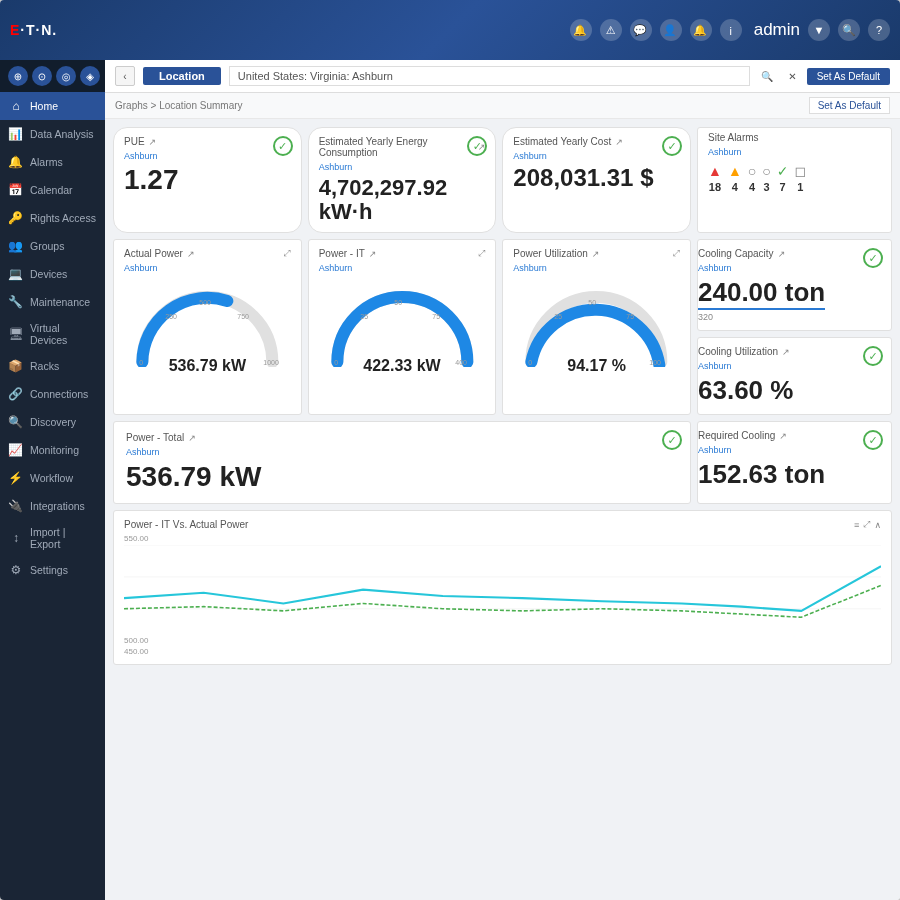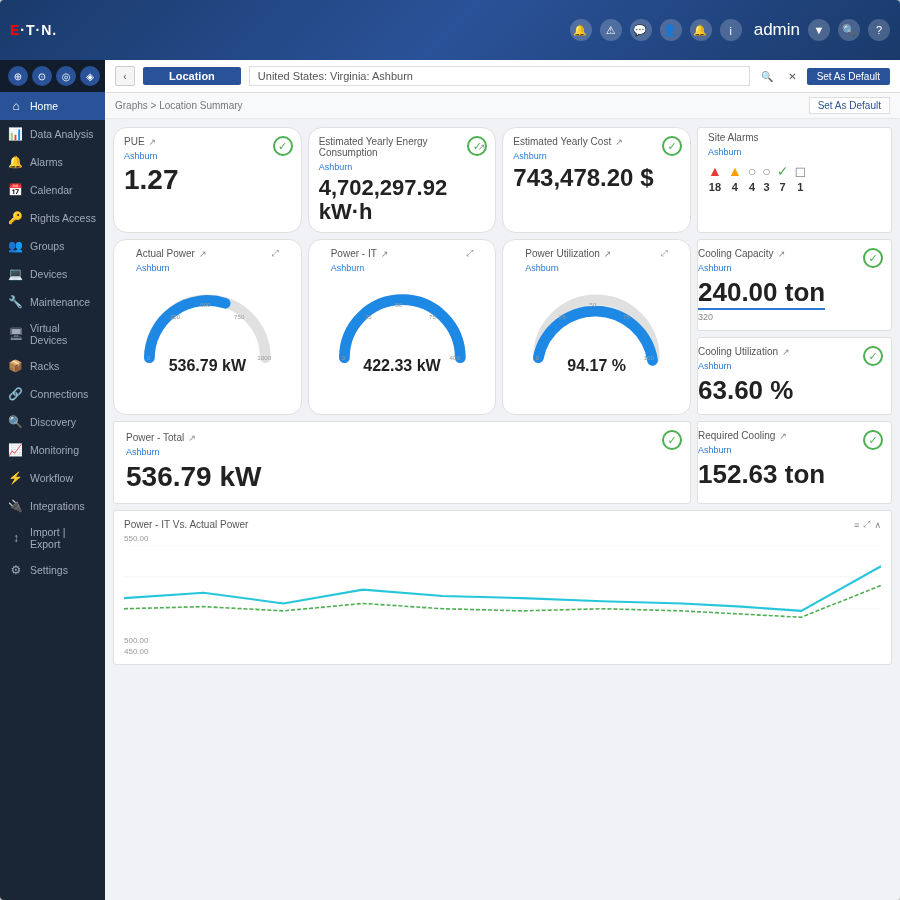--- a/index.html
+++ b/index.html
@@ -163,21 +163,21 @@
       align-items: center;
       justify-content: center;
       cursor: pointer;
       font-size: 10px;
       color: #555;
     }
 
     .location-tag {
       background: #2a5298;
       color: white;
-      padding: 3px 26px;
+      padding: 3px 16px;
       border-radius: 2px;
       font-size: 11px;
       font-weight: bold;
     }
 
     .location-input {
       flex: 1;
       border: 1px solid #ddd;
       padding: 3px 8px;
       font-size: 11px;
@@ -298,22 +298,22 @@
 
     .info-icon {
       font-size: 9px;
       color: #888;
     }
 
     
     .gauge-card {
       background: white;
       border: 1px solid #e0e0e0;
-      border-radius: 13px;
-      padding: 8px 22px;
+      border-radius: 3px;
+      padding: 8px 10px;
       flex: 1;
       position: relative;
       min-height: 130px;
     }
 
     .gauge-container {
       display: flex;
       flex-direction: column;
       align-items: center;
     }
@@ -605,21 +605,21 @@
 
           <div class="metric-card">
             <div class="card-top-row">
               <div class="metric-card-title">
                 <span>Estimated Yearly Cost</span>
                 <span class="info-icon">↗</span>
               </div>
               <div class="check-icon">✓</div>
             </div>
             <div class="metric-card-subtitle">Ashburn</div>
-            <div class="metric-card-value large-text">743,478.20 $</div>
+            <div class="metric-card-value large-text">208,031.31 $</div>
           </div>
 
           <div class="site-alarms-card">
             <div class="card-top-row">
               <div class="metric-card-title">
                 <span>Site Alarms</span>
               </div>
             </div>
             <div class="metric-card-subtitle">Ashburn</div>
             <div class="alarm-icons-row">

